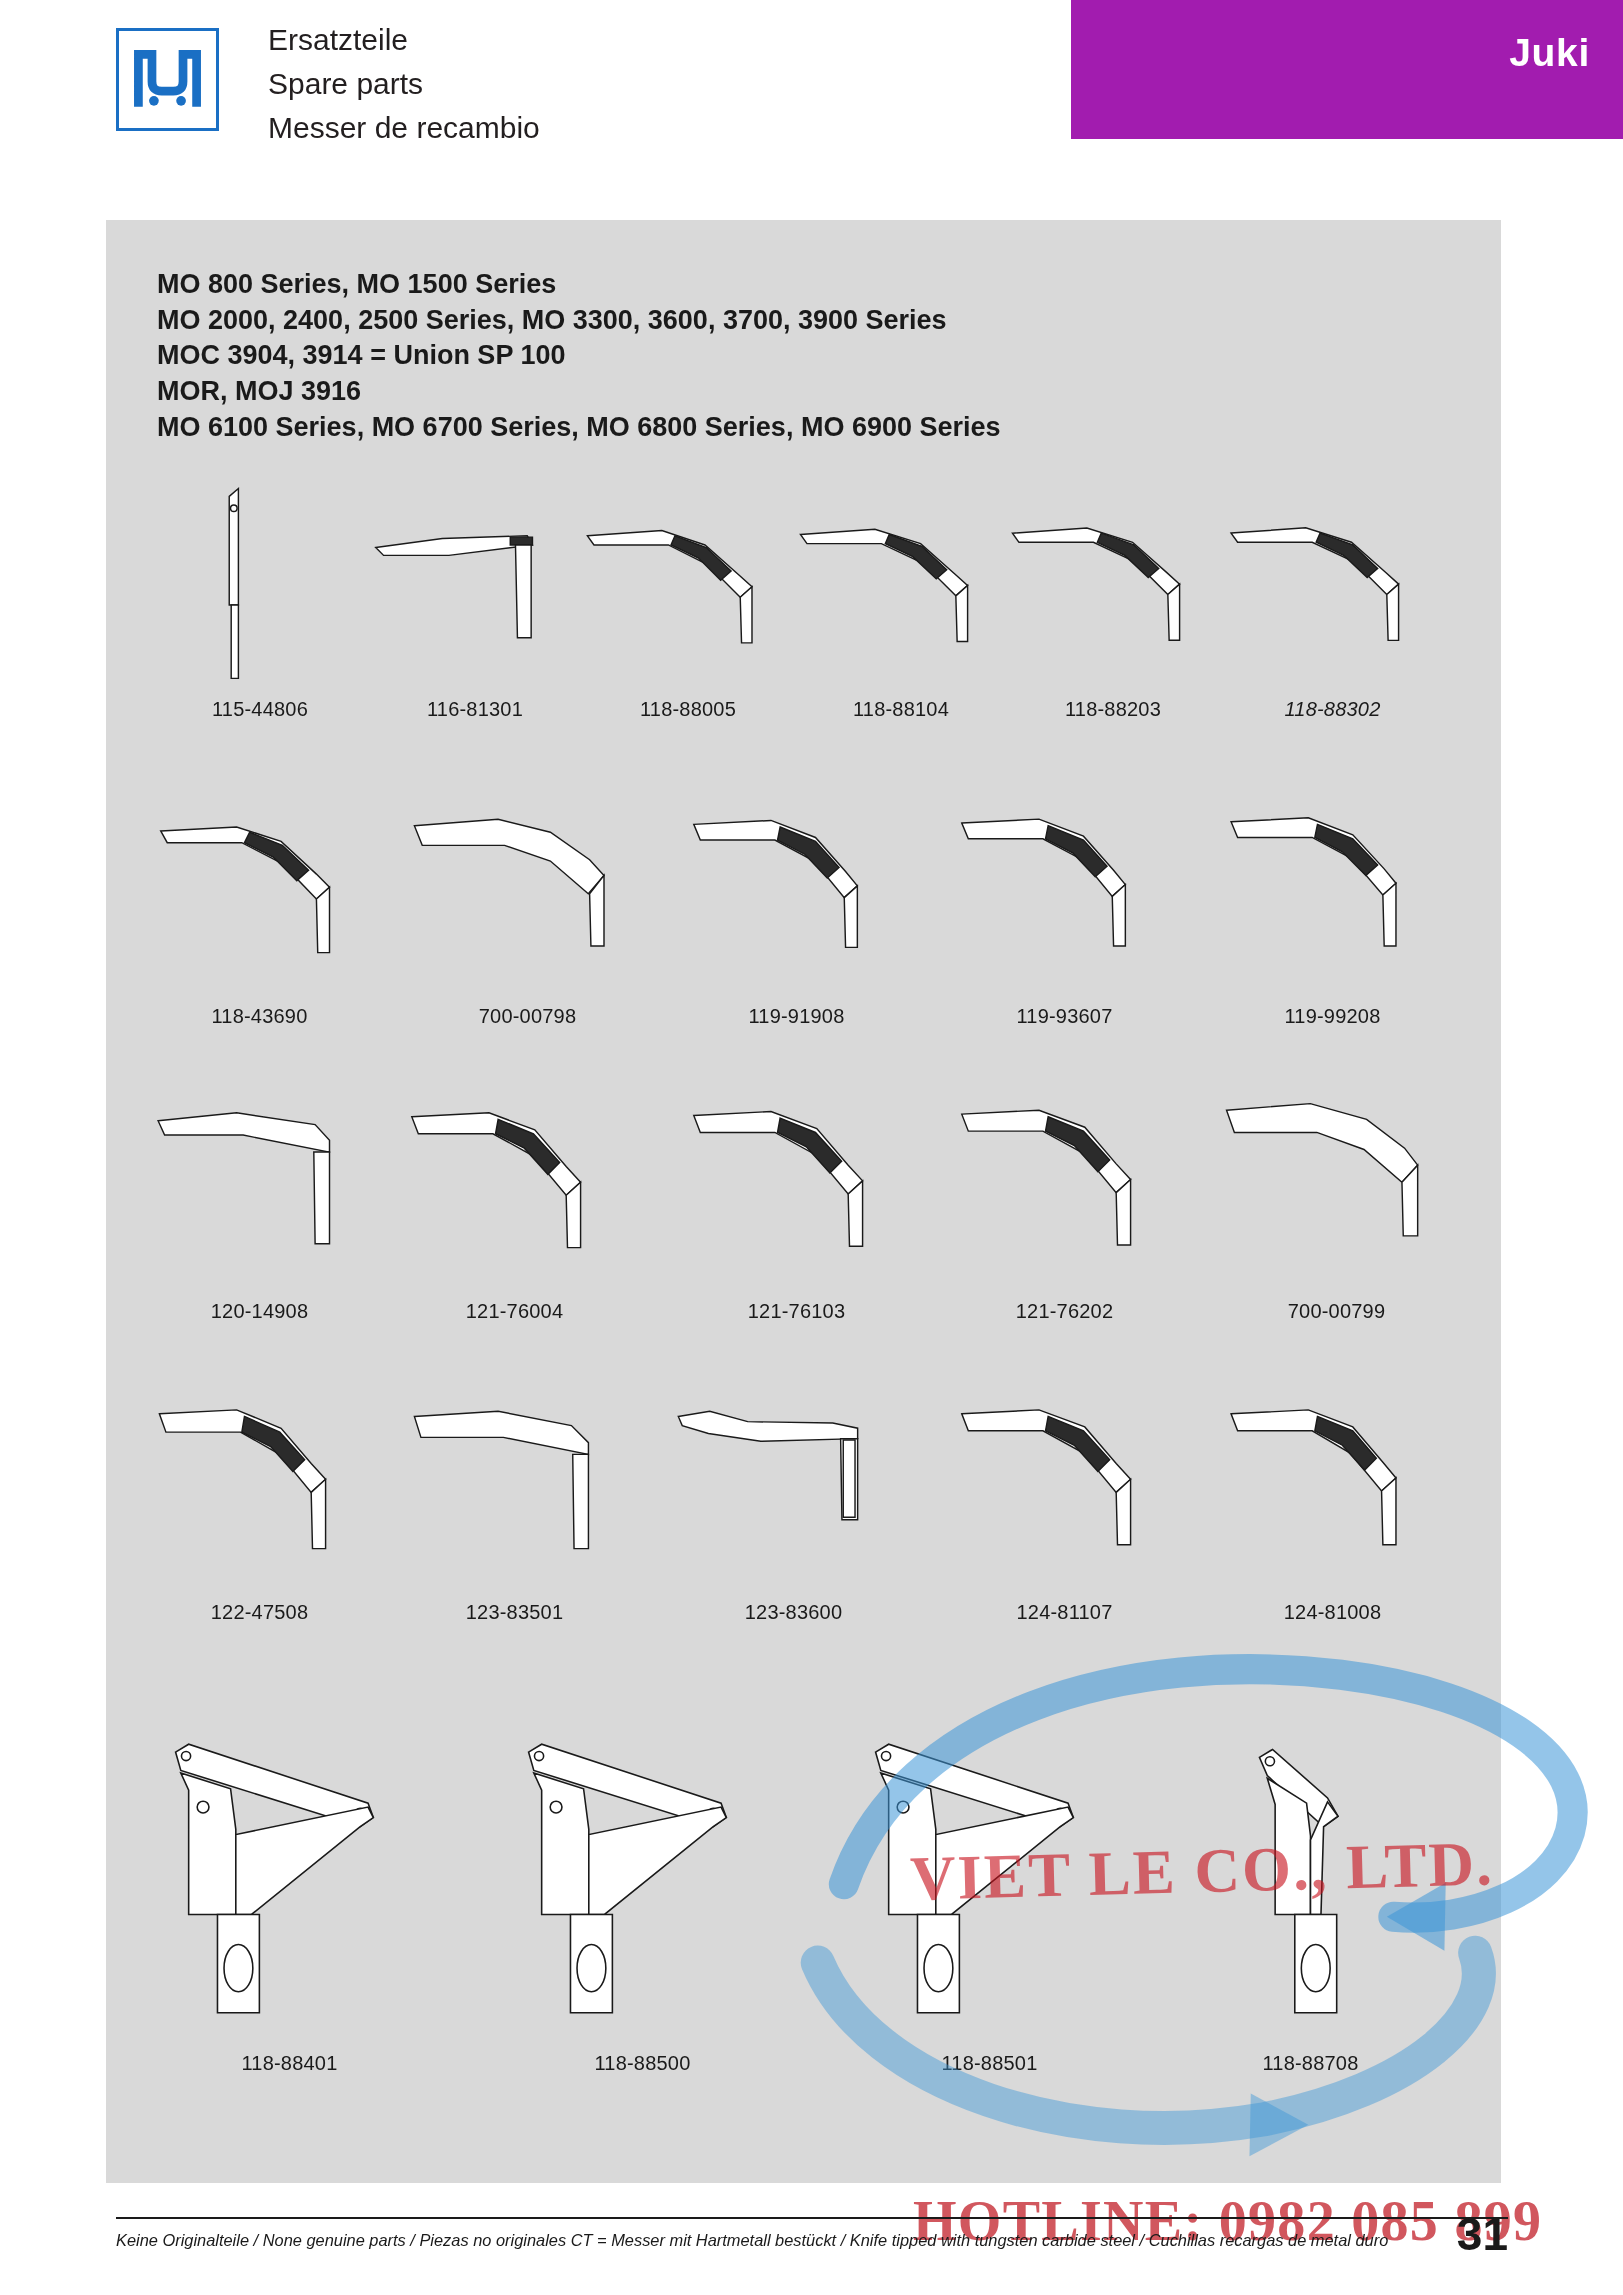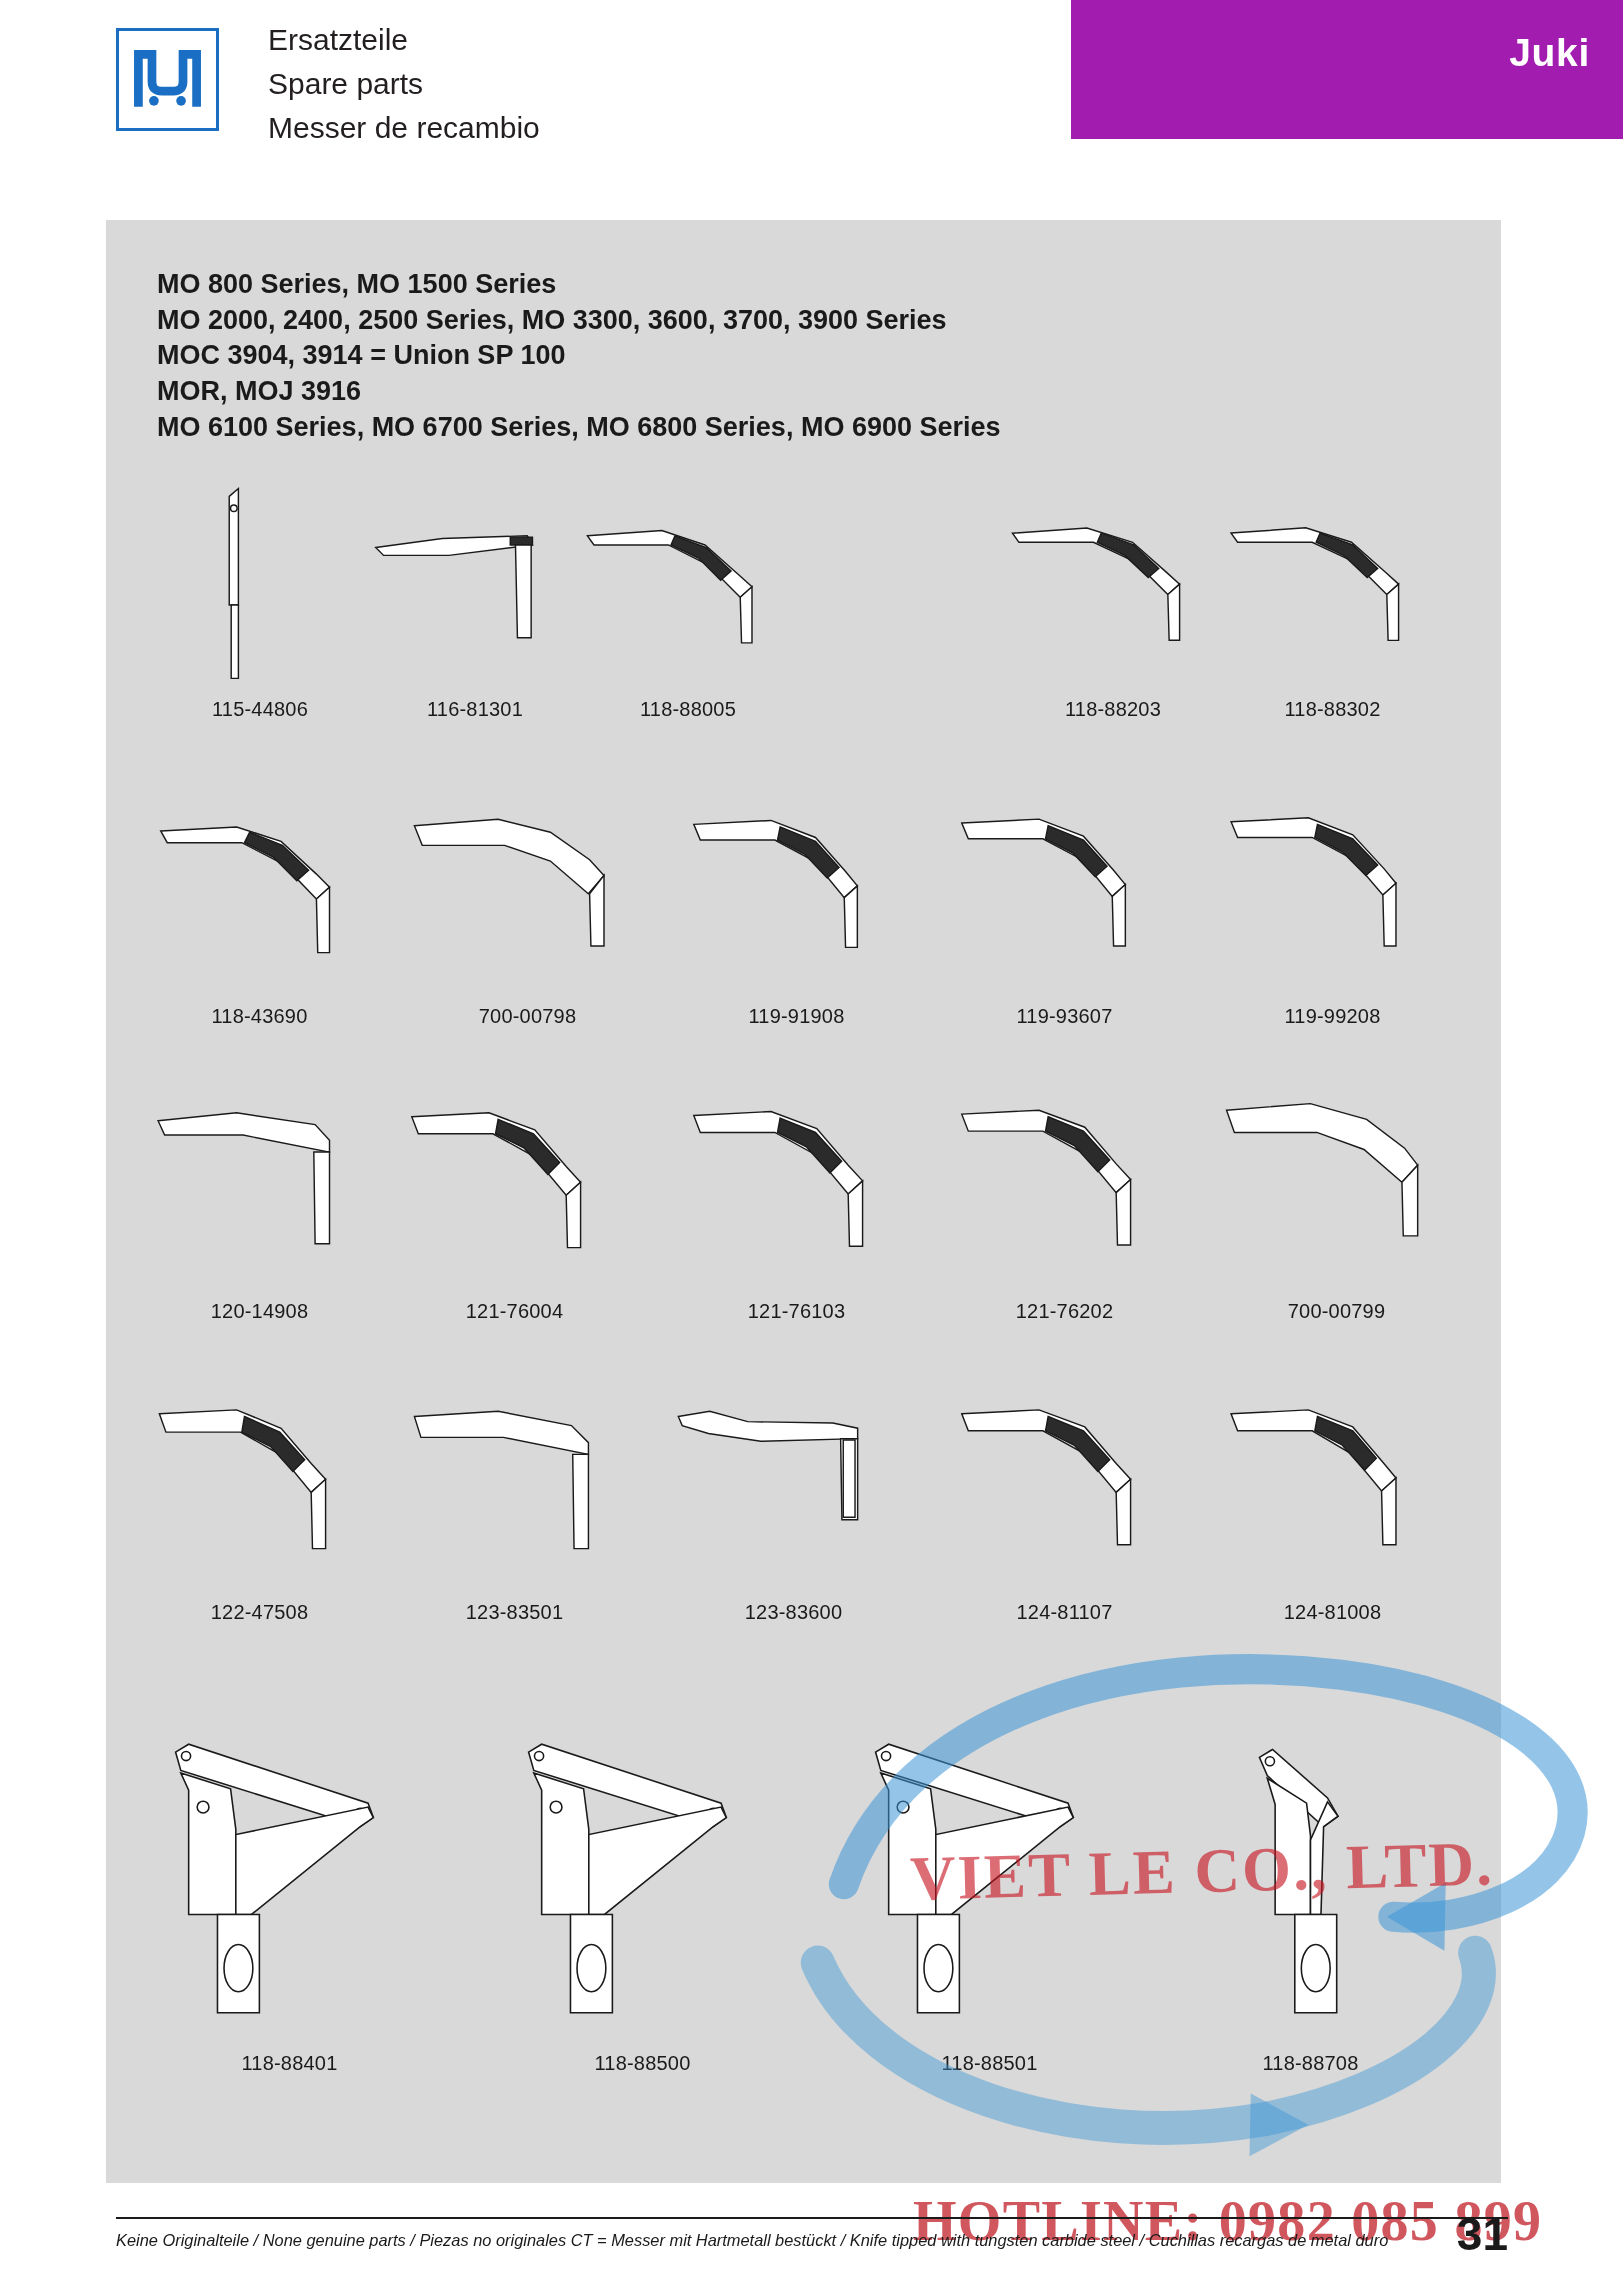--- a/index.html
+++ b/index.html
@@ -158,35 +158,47 @@
           <g fill="#ffffff" stroke="#1a1a1a" stroke-width="2.2">
             <path d="M16 82 L130 74 L196 96 L248 142 L268 160 L250 176 L200 126 L140 96 L26 96 Z"></path>
             <path d="M150 82 L198 100 L236 136 L220 150 L186 116 L144 96 Z" fill="#2b2b2b"></path>
             <path d="M250 176 L268 160 L268 246 L252 246 Z"></path>
           </g>
         </svg>
       </div>
       <div class="code">118-88005</div>
     </div>
 
+    <div class="cell" style="left:684px; width:222px;">
+      <div class="art">
+        <svg viewBox="0 0 340 330" preserveAspectRatio="xMidYMid meet">
+          <g fill="#ffffff" stroke="#1a1a1a" stroke-width="2.2">
+            <path d="M16 80 L130 72 L200 94 L252 140 L272 158 L254 174 L204 124 L140 94 L26 94 Z"></path>
+            <path d="M152 80 L202 98 L240 134 L224 148 L188 114 L146 94 Z" fill="#2b2b2b"></path>
+            <path d="M254 174 L272 158 L272 244 L256 244 Z"></path>
+          </g>
+        </svg>
+      </div>
+      <div class="code">118-88104</div>
+    </div>
 
     <div class="cell" style="left:896px; width:222px;">
       <div class="art">
         <svg viewBox="0 0 340 330" preserveAspectRatio="xMidYMid meet">
           <g fill="#ffffff" stroke="#1a1a1a" stroke-width="2.2">
             <path d="M16 78 L130 70 L200 92 L252 138 L272 156 L254 172 L204 122 L140 92 L26 92 Z"></path>
             <path d="M152 78 L202 96 L240 132 L224 146 L188 112 L146 92 Z" fill="#2b2b2b"></path>
             <path d="M254 172 L272 156 L272 242 L256 242 Z"></path>
           </g>
         </svg>
       </div>
       <div class="code">118-88203</div>
     </div>
 
-    <div class="cell" style="left:1112px; width:229px;">
+    <div class="cell" style="left:1112px; width:229px;font-style:italic;">
       <div class="art">
         <svg viewBox="0 0 350 330" preserveAspectRatio="xMidYMid meet">
           <g fill="#ffffff" stroke="#1a1a1a" stroke-width="2.2">
             <path d="M20 78 L134 70 L204 92 L256 138 L276 156 L258 172 L208 122 L144 92 L30 92 Z"></path>
             <path d="M156 78 L206 96 L244 132 L228 146 L192 112 L150 92 Z" fill="#2b2b2b"></path>
             <path d="M258 172 L276 156 L276 242 L260 242 Z"></path>
           </g>
         </svg>
       </div>
       <div class="code">118-88302</div>

